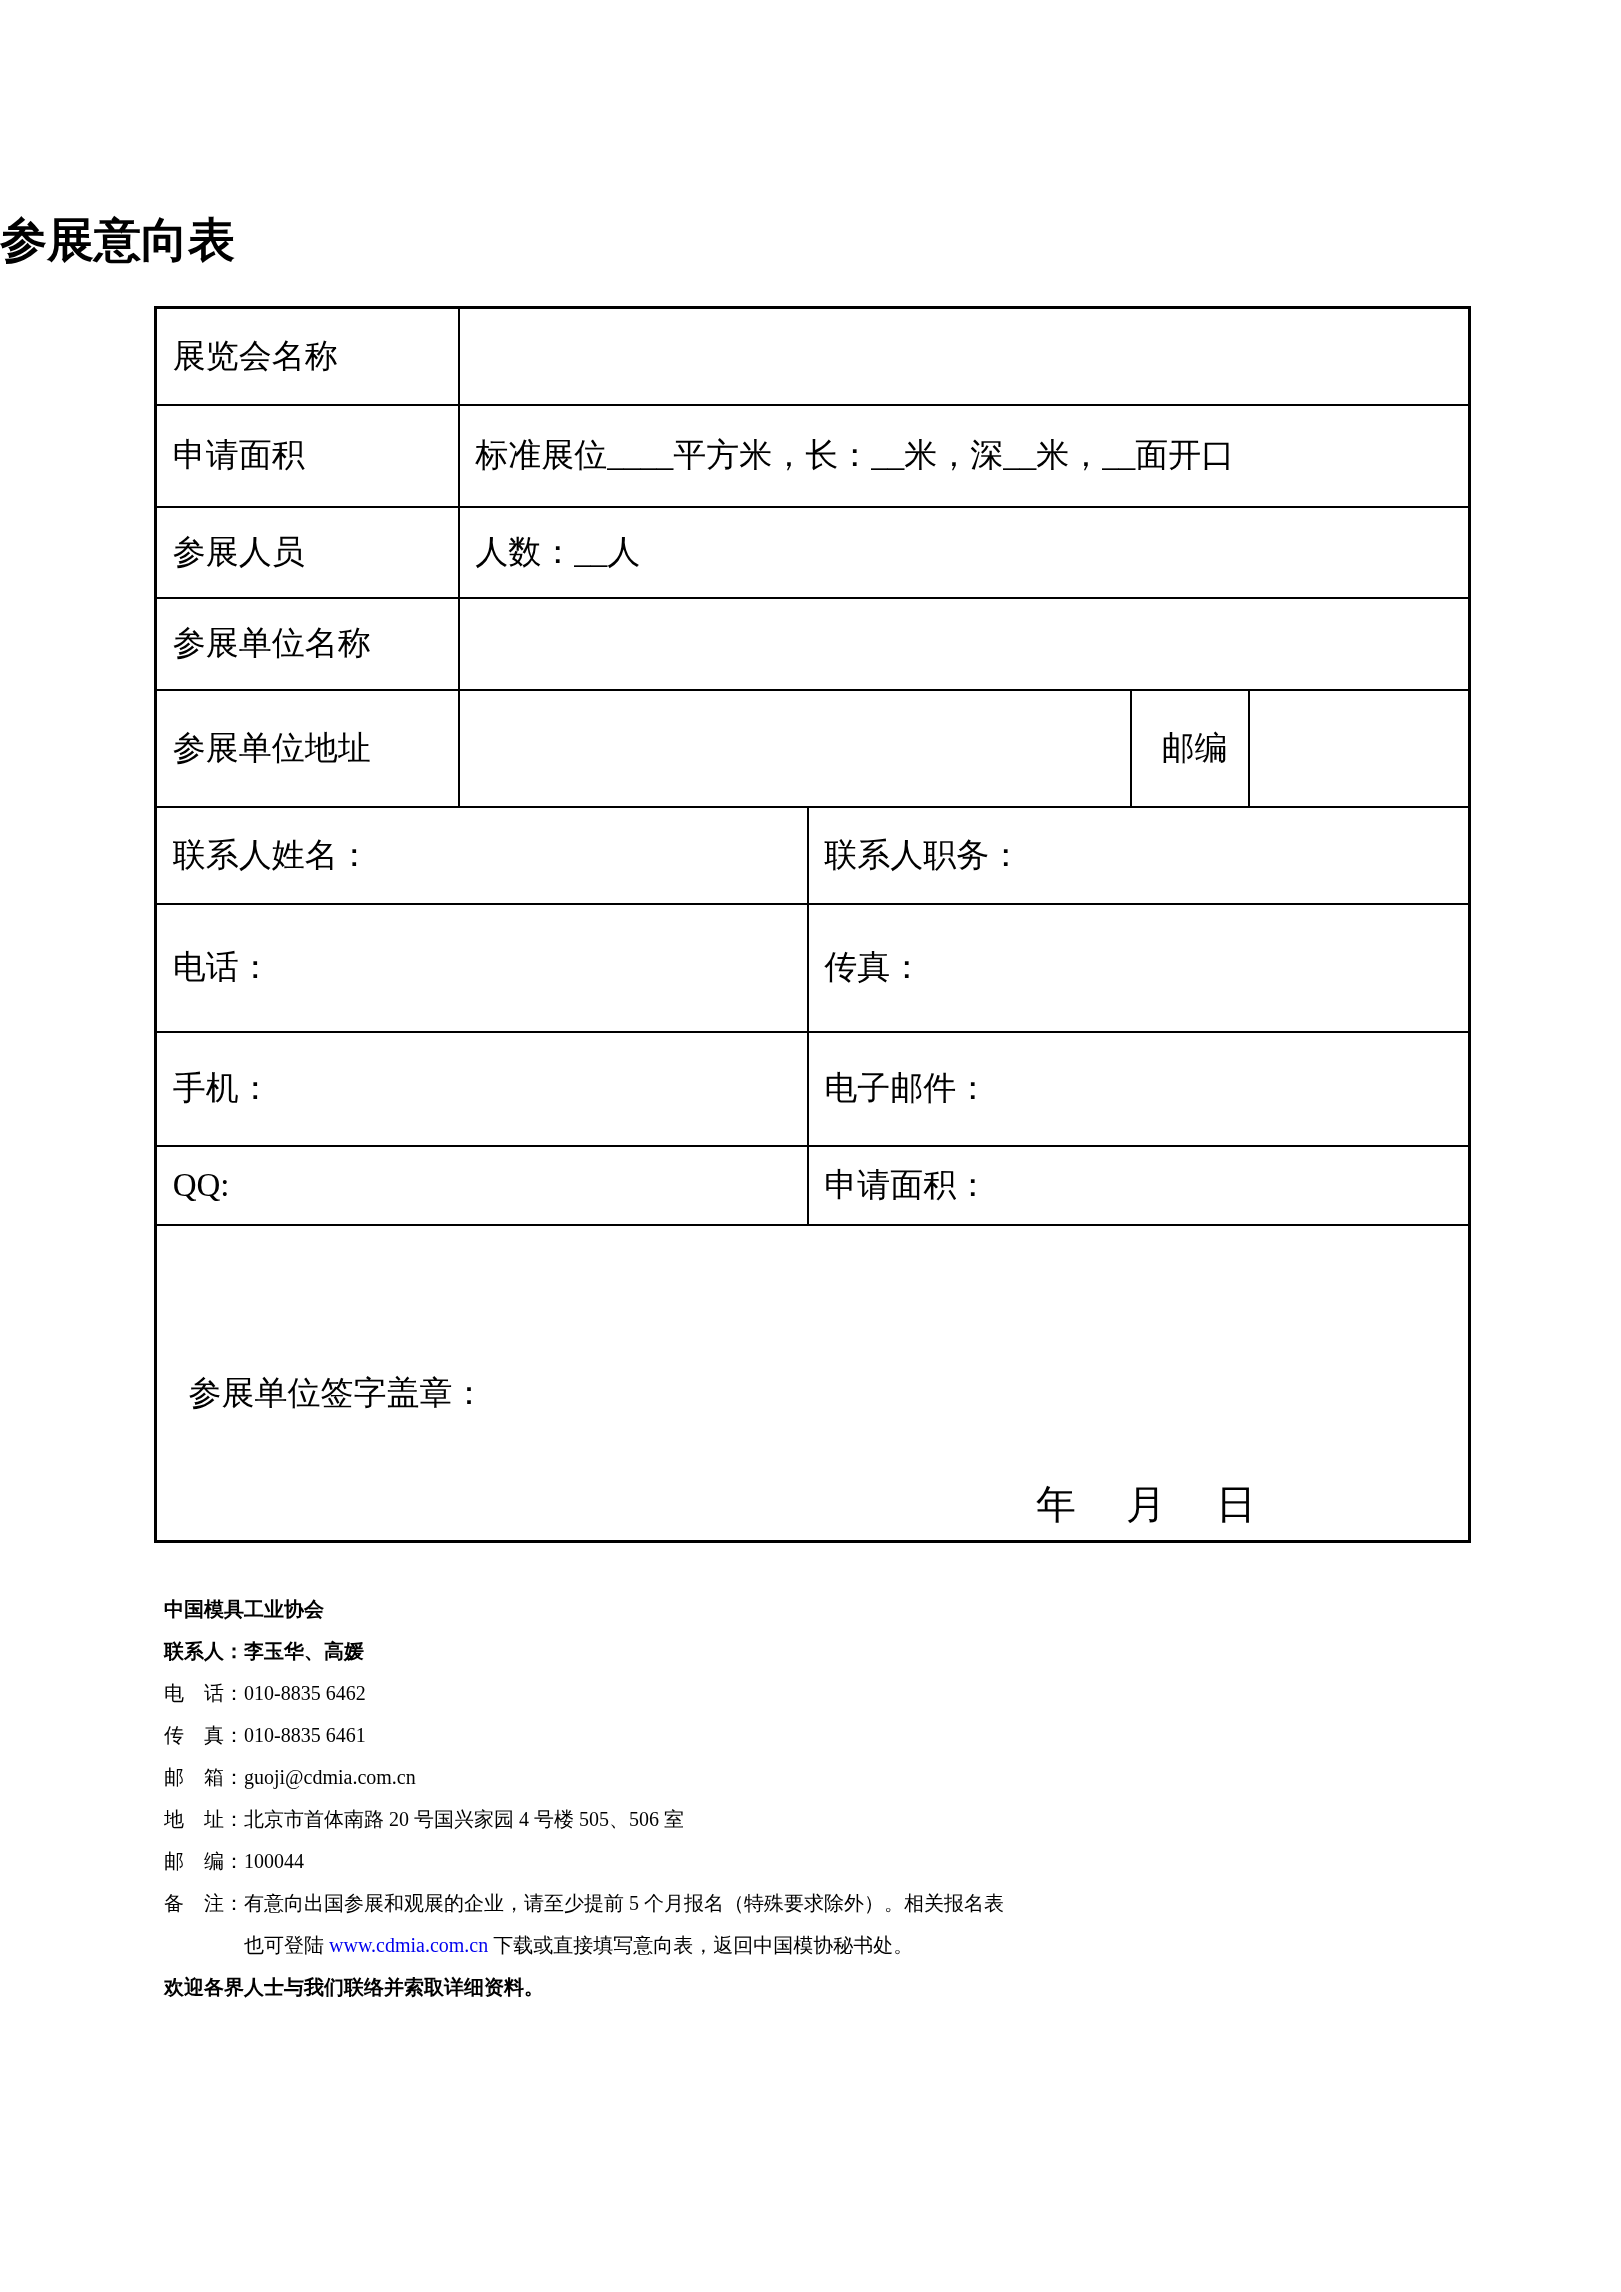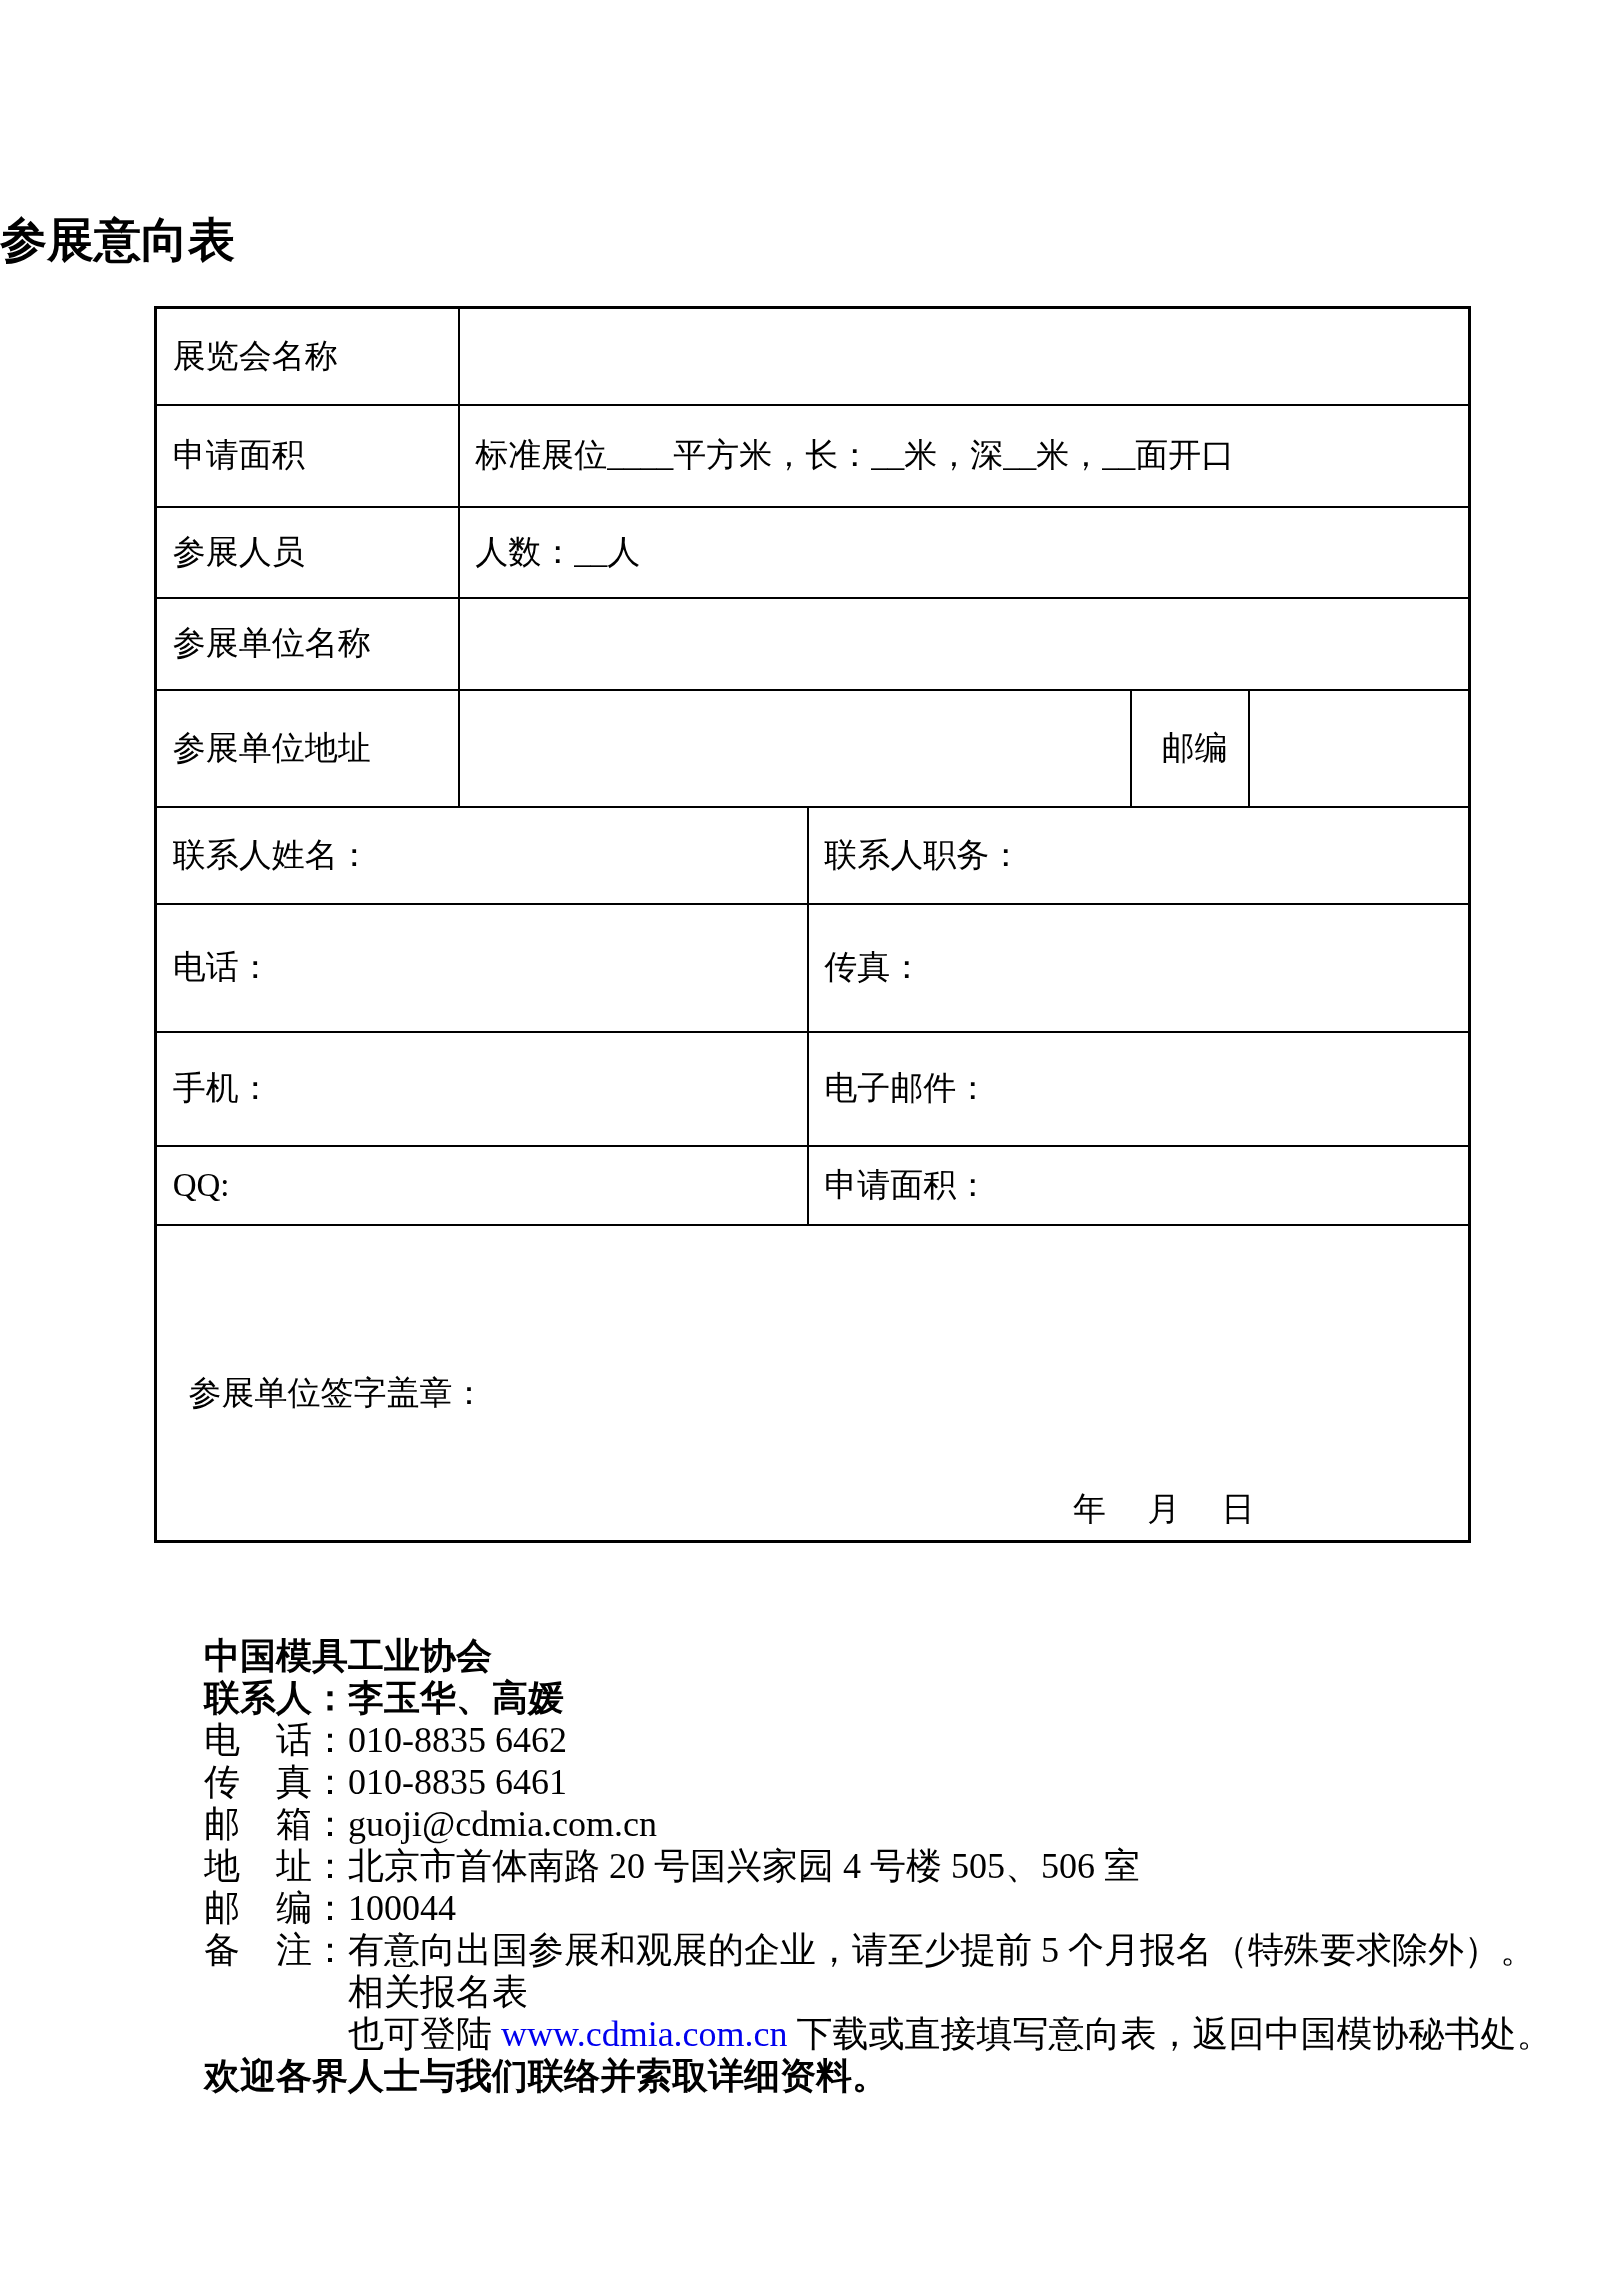--- a/index.html
+++ b/index.html
@@ -47,31 +47,30 @@
   tr.r10{height:317px;}
   td.c-postcode{text-align:center;padding:0;}
   td.sign-cell{
     vertical-align:top;
     position:relative;
     padding:0;
   }
   .sign-label{padding:21.6px 0 0 15.7px;font-size:33px;}
   .date-line{
     position:absolute;
-    left:916px;bottom:7.8px;
-    font-size:33px;
+    left:879px;bottom:7.8px;
+    font-size:40px;
     white-space:pre;
   }
   .footer{
     position:absolute;
-    left:164px;top:1635px;
+    left:164px;top:1588px;
     width:1362px;
-    font-size:36px;
+    font-size:20px;
     line-height:42px;
-    margin-left:40px;
   }
   .f-line{white-space:pre;}
   .f-bold{font-weight:bold;}
   .note{display:flex;white-space:normal;}
   .note-label{flex:0 0 auto;white-space:pre;}
   .note-body{flex:1 1 auto;}
   .url{color:#0000EE;text-decoration:none;cursor:pointer;}
 </style>
 </head>
 <body>

